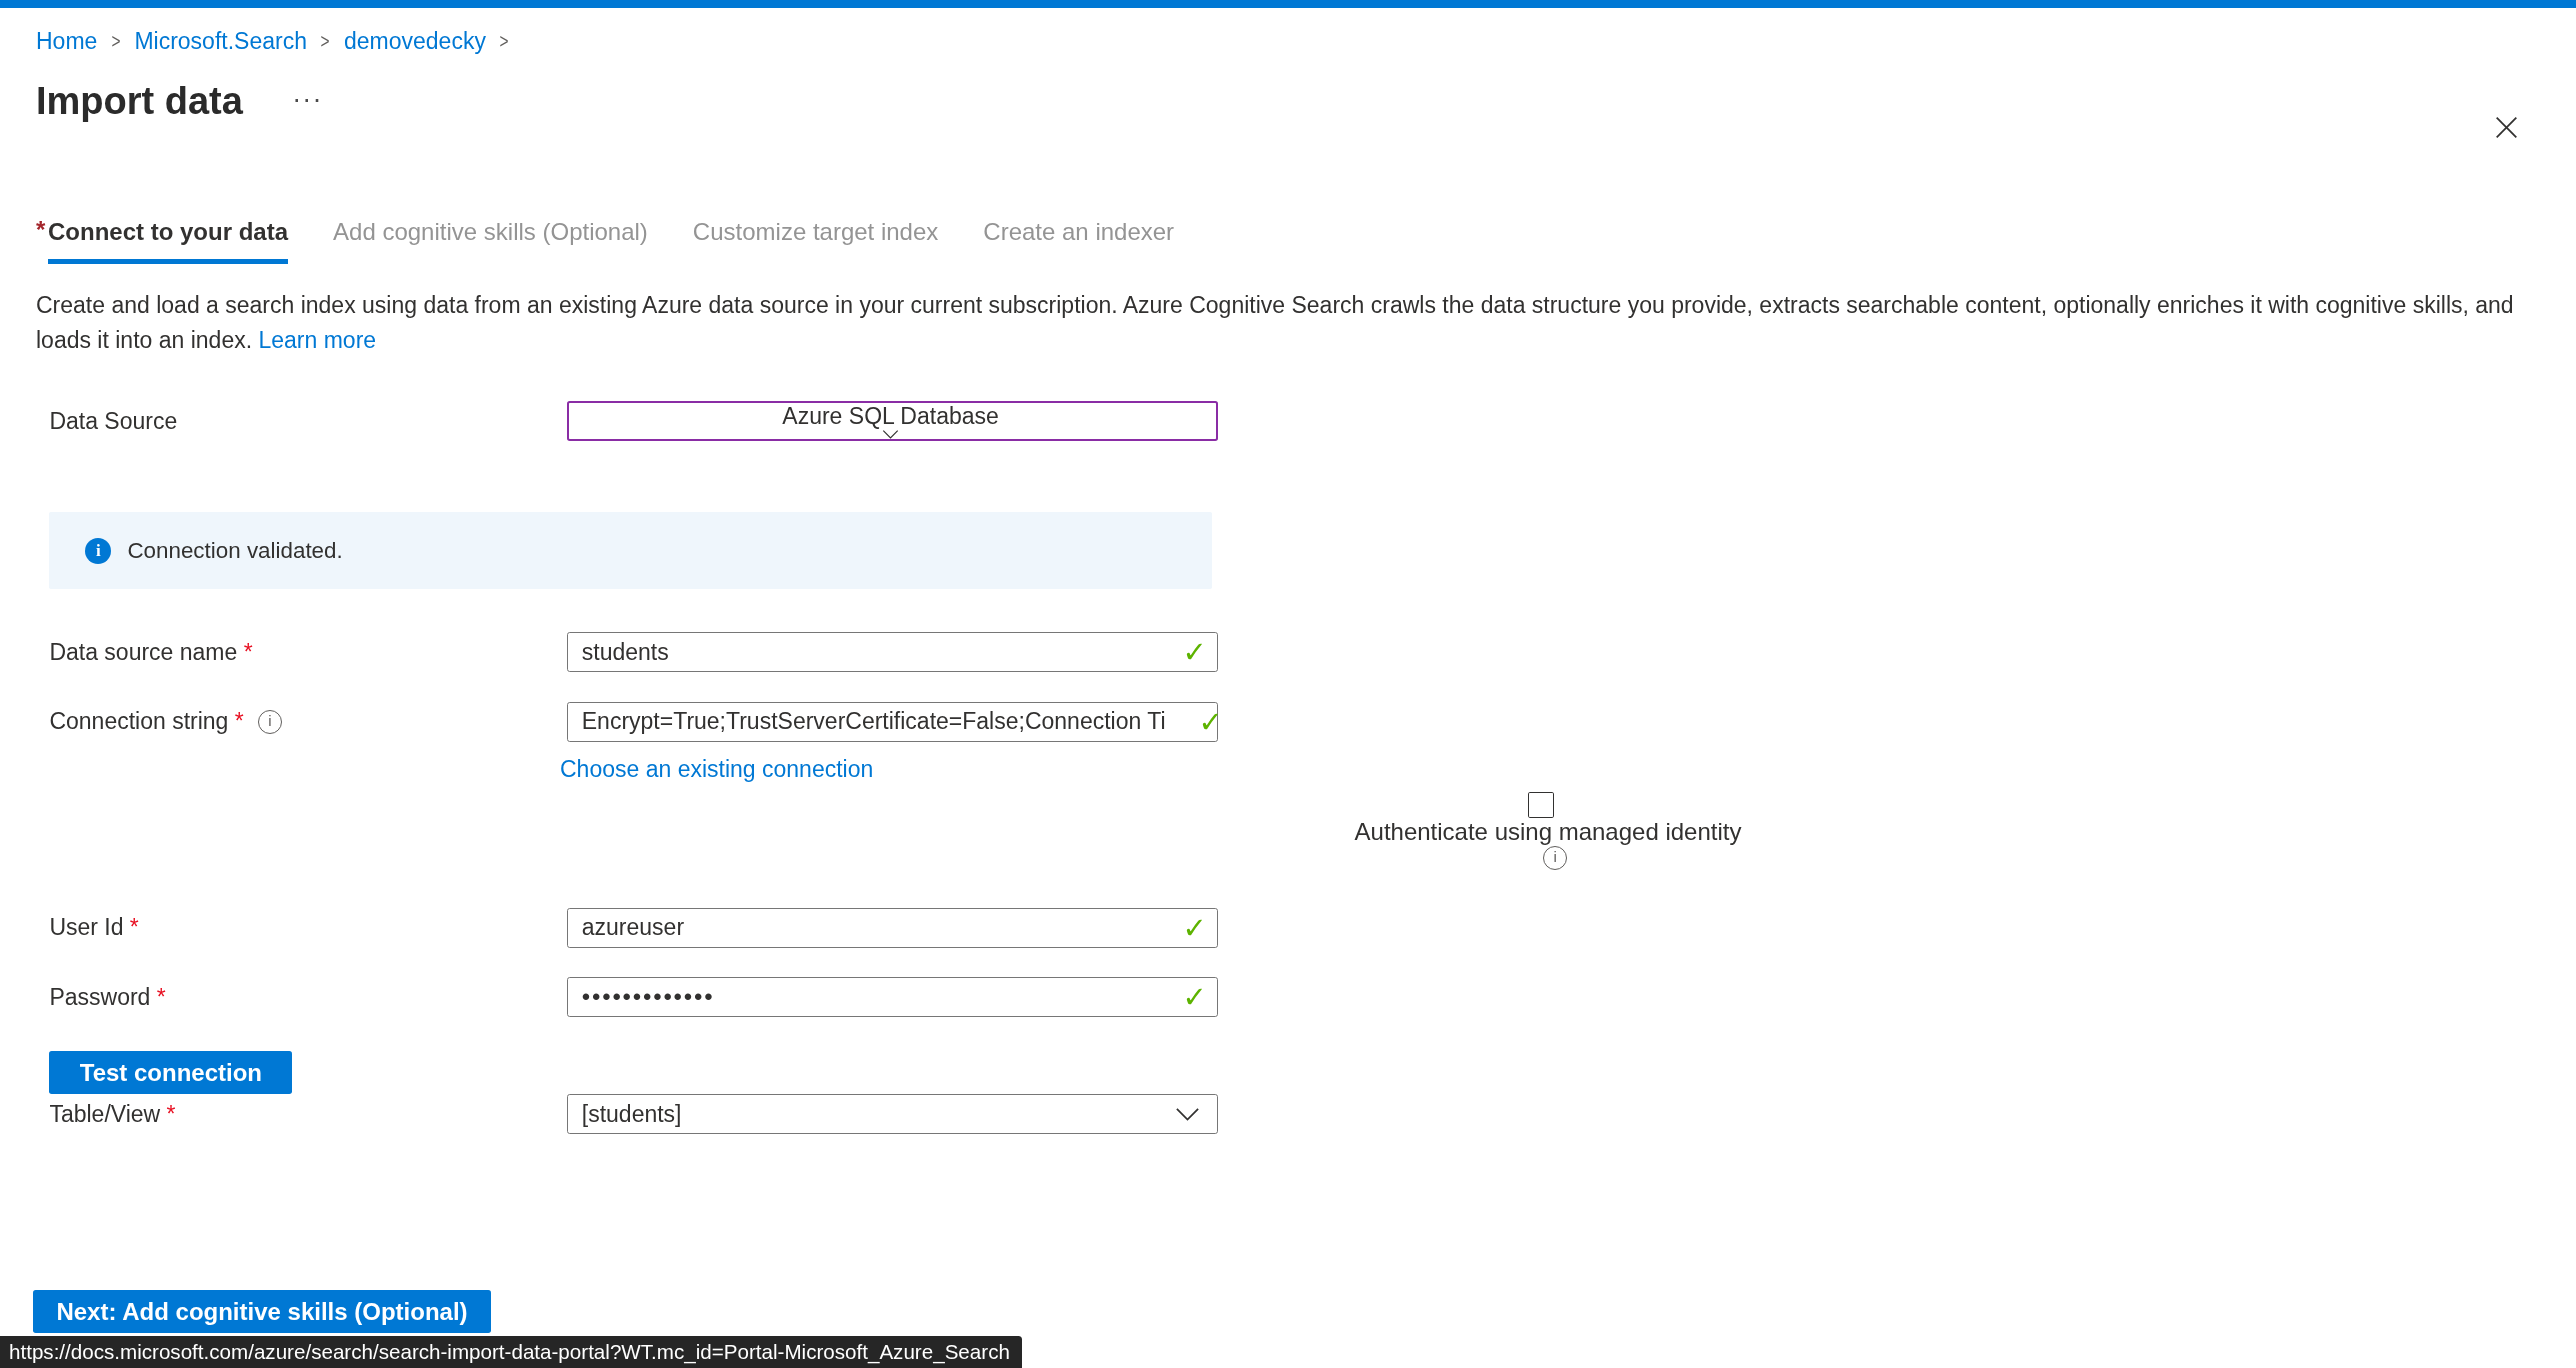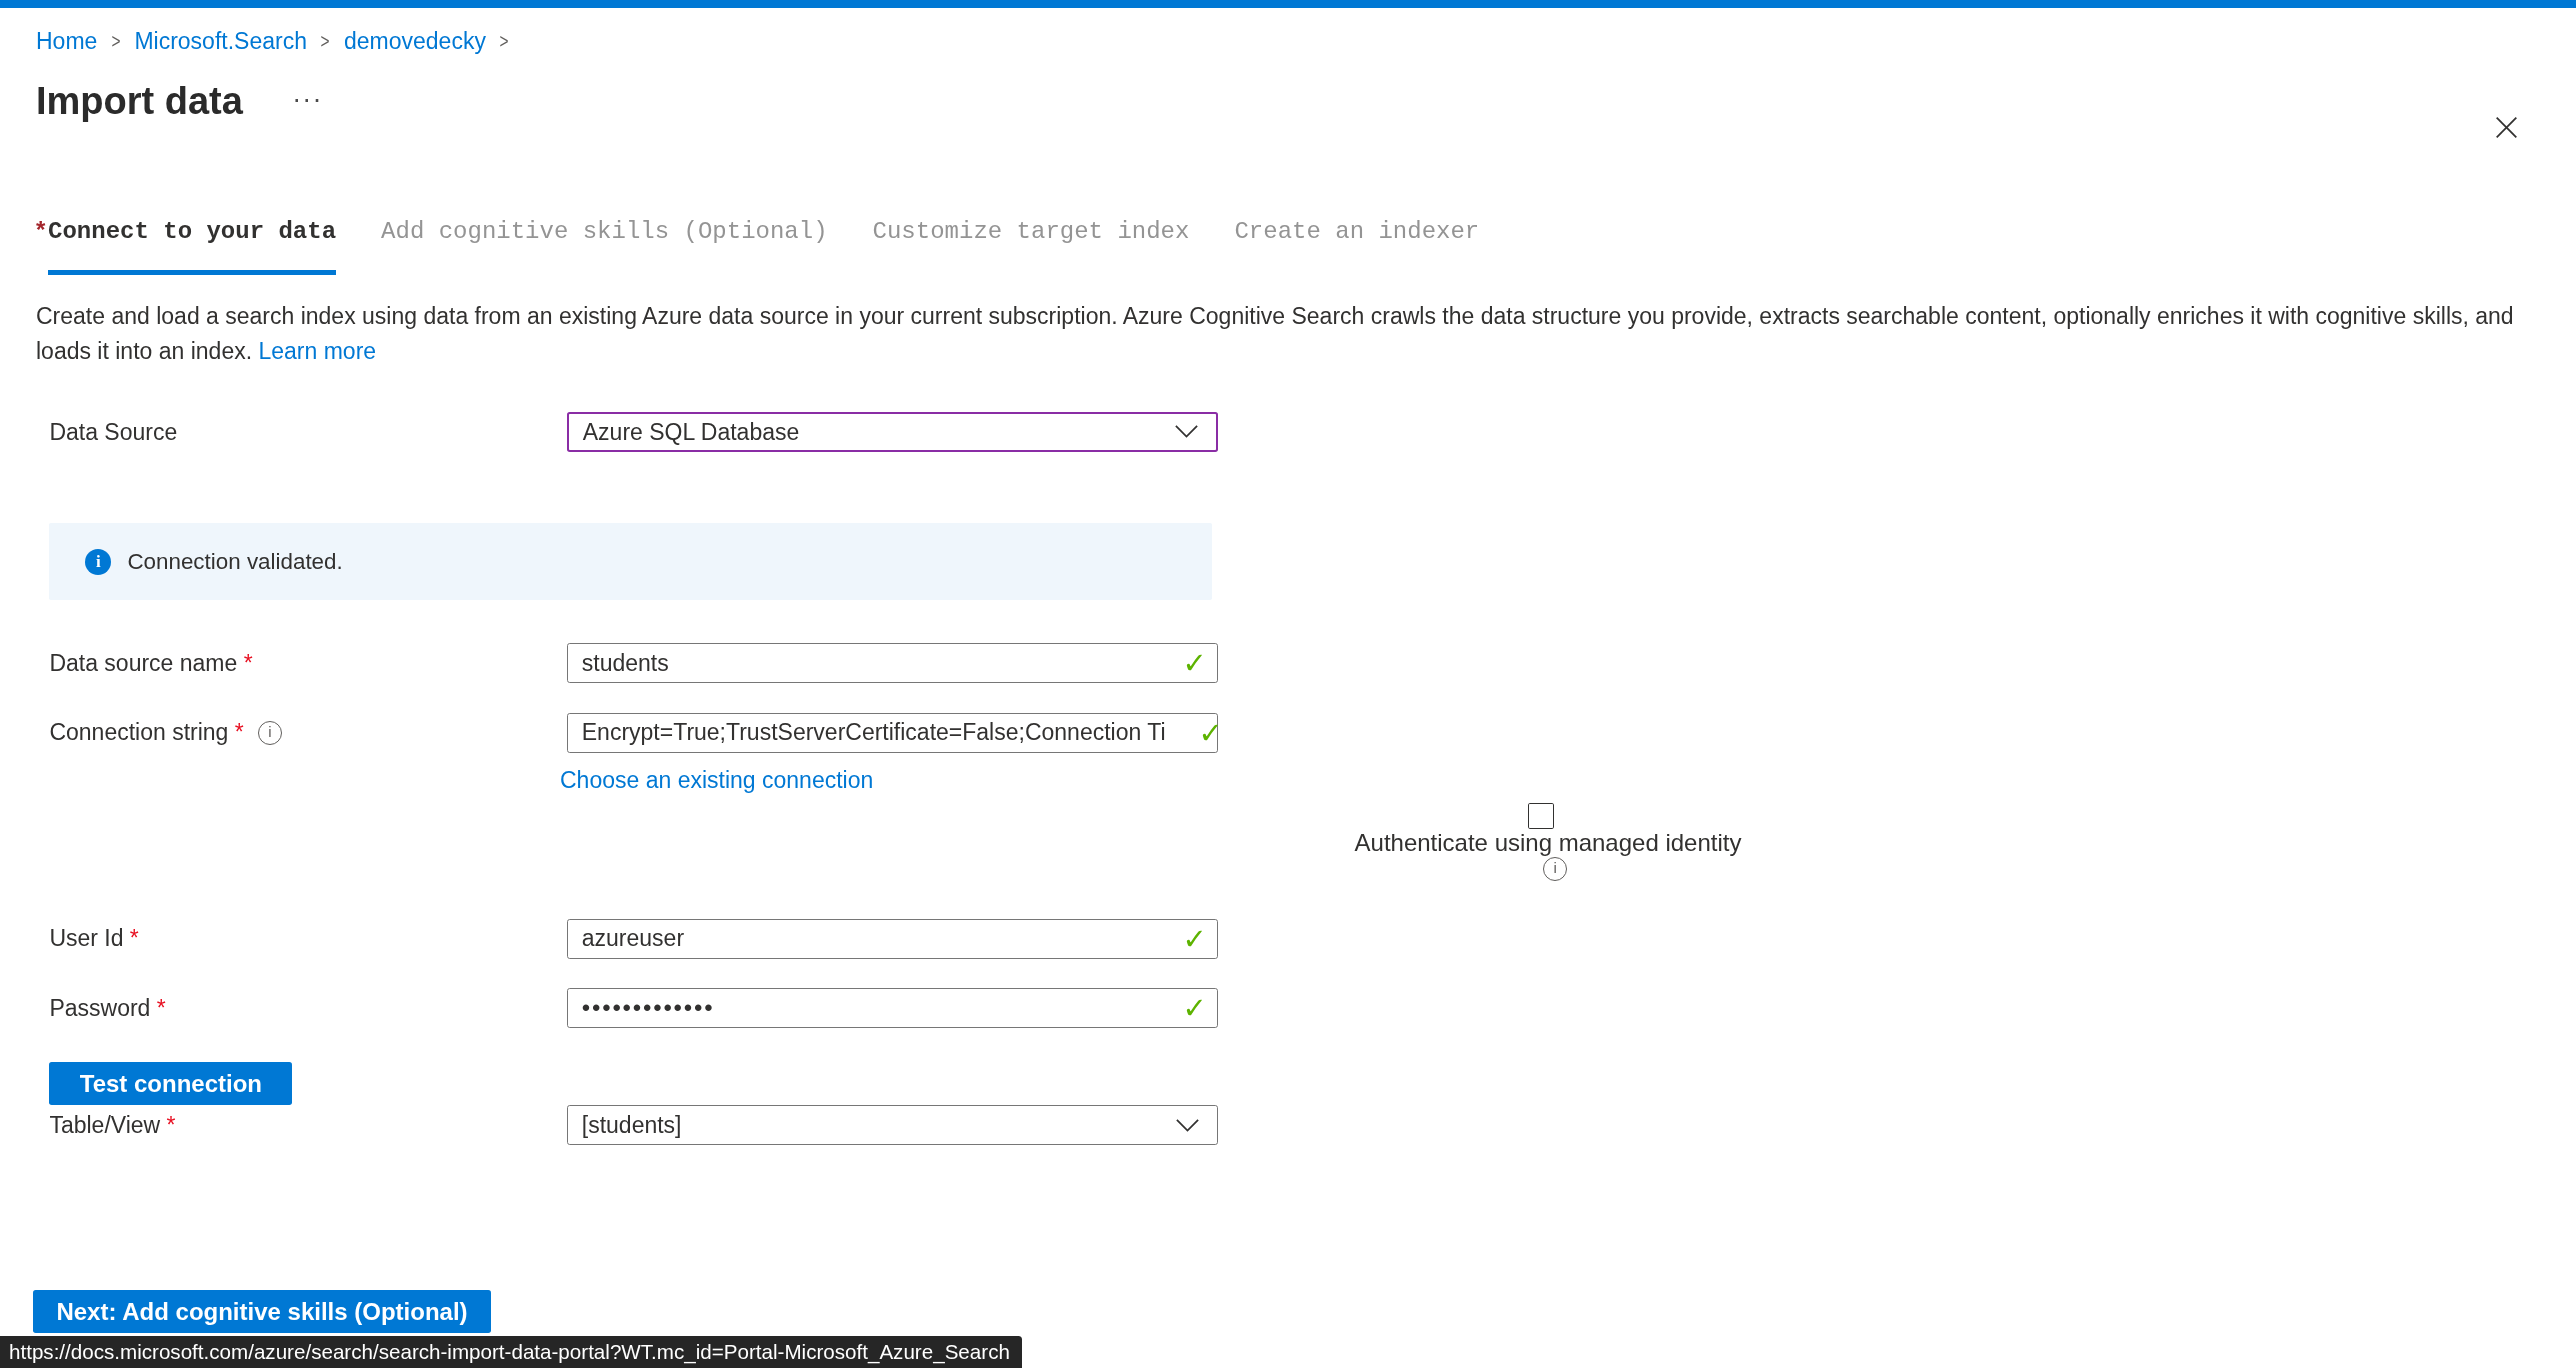--- a/index.html
+++ b/index.html
@@ -39,21 +39,21 @@
   }
 
   
   .tabs {
     margin-top: 95px;
     display: flex; align-items: flex-end; gap: 45px;
     font-size: 24px;
   }
   .tab { display: flex; align-items: flex-start; cursor: pointer; color: #949494; }
   .tab .star { color: #a4262c; font-weight: 700; margin-right: 2.7px; font-size: 24px; line-height: 24px; }
-  .tab-label { padding-bottom: 25px; border-bottom: 5.4px solid transparent; font-family: Liberation Mono, monospace; }
+  .tab-label { padding-bottom: 13px; border-bottom: 5.4px solid transparent; }
   .tab.active { color: #323130; font-weight: 700; }
   .tab.active .tab-label { border-bottom-color: #0078d4; }
 
   
   .desc { margin-top: 24px; font-size: 23px; line-height: 35px; color: #323130; max-width: 2504px; }
   .desc .link, .inline-link { color: #0078d4; text-decoration: none; cursor: pointer; }
 
   
   .form-row { display: flex; align-items: center; margin-left: 13.4px; gap: 7px; }
   .form-label { width: 511px; font-size: 23px; color: #323130; display: flex; align-items: center; }
@@ -76,21 +76,21 @@
     position: absolute; right: 10.7px; top: 50%; transform: translateY(-50%);
     color: #5db300; font-size: 29px; font-weight: 400; pointer-events: none;
   }
   .check.edge { right: -5.4px; }
   .dropdown {
     width: 651px; height: 40px; background: #fff;
     border: 1.8px solid #767676; border-radius: 2.7px;
     display: flex; align-items: center; justify-content: space-between;
     padding: 0 18px 0 13.4px; font-size: 23px; cursor: pointer;
   }
-  .dropdown.focused { border: 2.7px solid #8a2da5; }
+  .dropdown.focused { border: 2.7px solid #8a2da5; flex-direction: column; }
 
   
   .banner {
     margin-left: 13.4px; margin-top: 71px;
     width: 1163px; height: 77px;
     background: #eff6fc; border-radius: 1.8px;
     display: flex; align-items: center;
     font-size: 22.4px; color: #323130;
   }
   .banner-icon {

